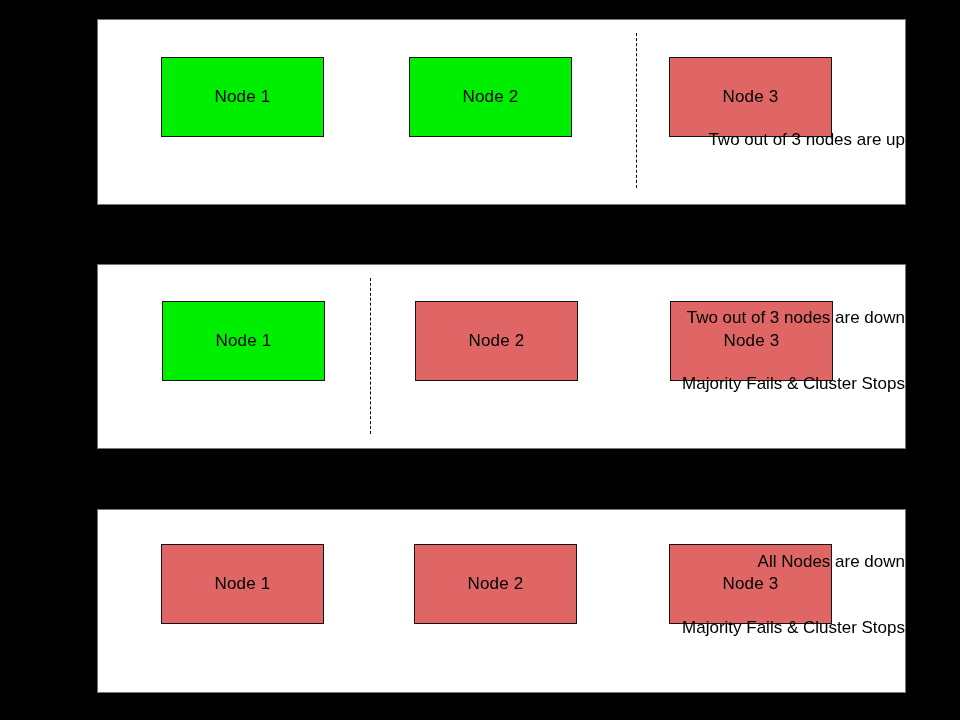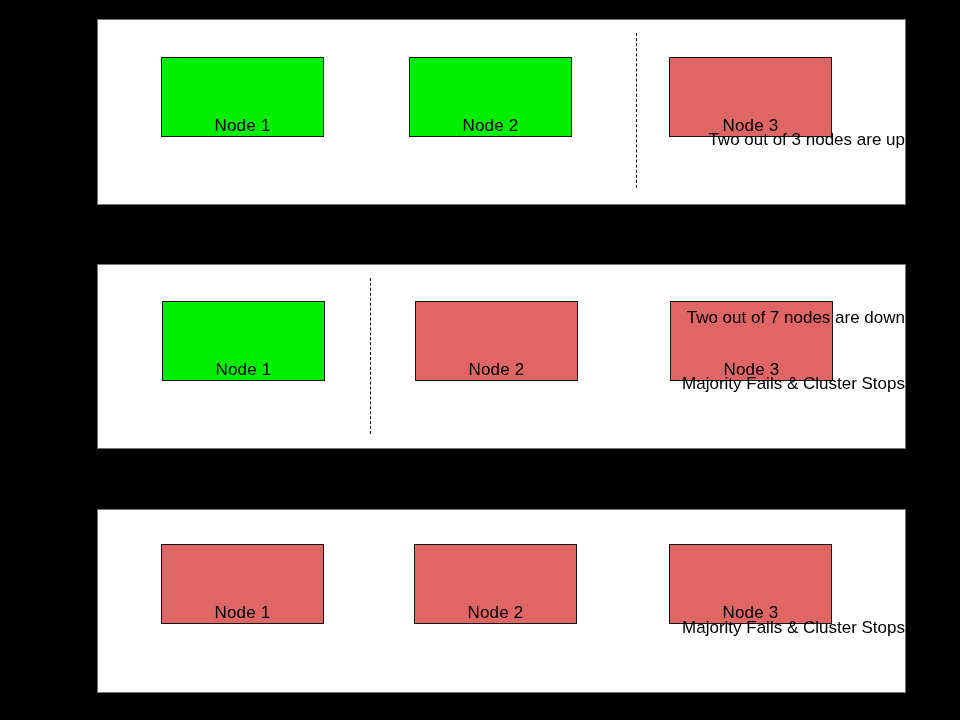--- a/index.html
+++ b/index.html
@@ -19,21 +19,21 @@
     border: 1px solid #757575;
   }
   .panel-1 { top: 19px;  height: 184px; }
   .panel-2 { top: 264px; height: 183px; }
   .panel-3 { top: 509px; height: 182px; }
 
   .node {
     position: absolute;
     width: 161px; height: 78px;
     border: 1px solid #151515;
-    display: flex; align-items: flex-end; justify-content: center;
+    display: flex; align-items: center; justify-content: center;
     font-size: 17px;
     letter-spacing: 0.2px;
   }
   .partition {
     position: absolute;
     width: 0;
     border-left: 1px dashed #000;
   }
   .caption {
     position: absolute;
@@ -68,31 +68,32 @@
     <span>Node 1</span>
   </div>
   <div class="node" style="left: 317px; top: 36px; background-color: rgb(224, 102, 102);">
     <span>Node 2</span>
   </div>
   <div class="node" style="left: 572px; top: 36px; background-color: rgb(224, 102, 102);">
     <span>Node 3</span>
   </div>
   <div class="partition" style="left:272px; top:13px; height:156px;"></div>
   <div class="caption">
-    <div>Two out of 7 nodes are down</div>
+    <div>Two out of 3 nodes are down</div>
     <div>Majority Fails &amp; Cluster Stops</div>
   </div>
 </section>
 
 <section class="panel panel-3">
   <div class="node" style="left: 63px; top: 34px; background-color: rgb(224, 102, 102);">
     <span>Node 1</span>
   </div>
   <div class="node" style="left: 316px; top: 34px; background-color: rgb(224, 102, 102);">
     <span>Node 2</span>
   </div>
   <div class="node" style="left: 571px; top: 34px; background-color: rgb(224, 102, 102);">
     <span>Node 3</span>
   </div>
   <div class="caption">
+    <div>All Nodes are down</div>
     <div>Majority Fails &amp; Cluster Stops</div>
   </div>
 </section>
 
 </body></html>

